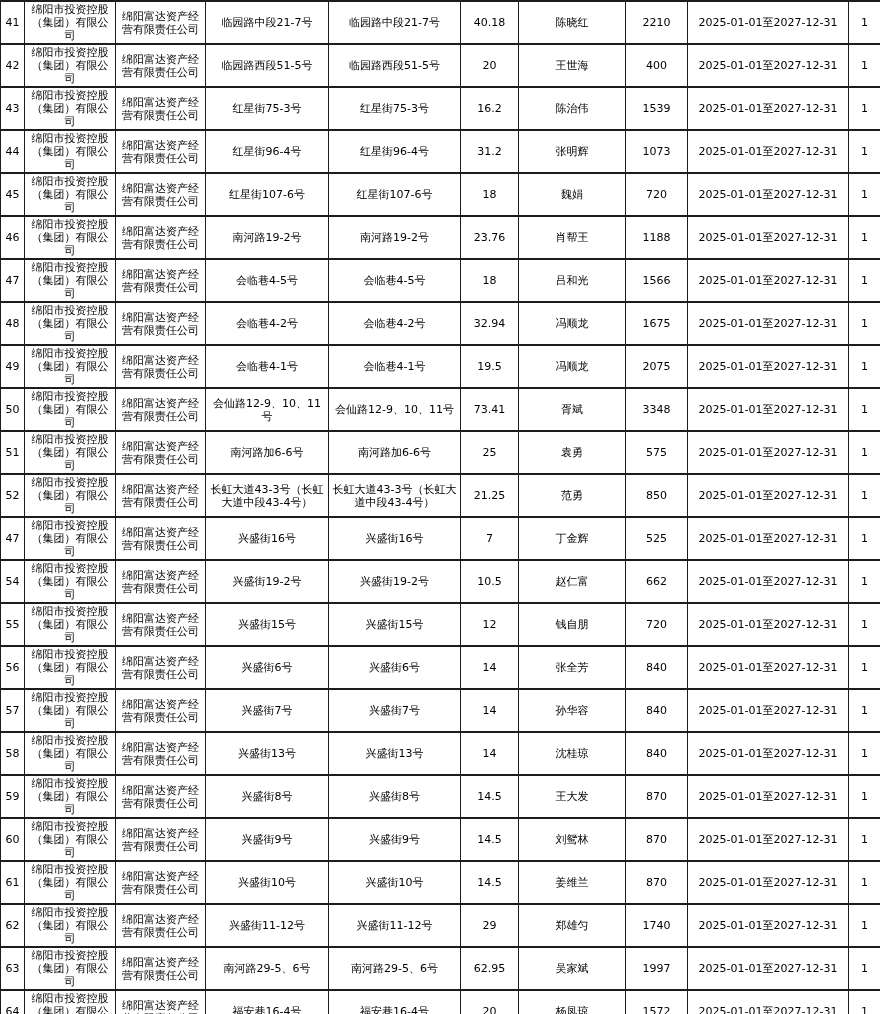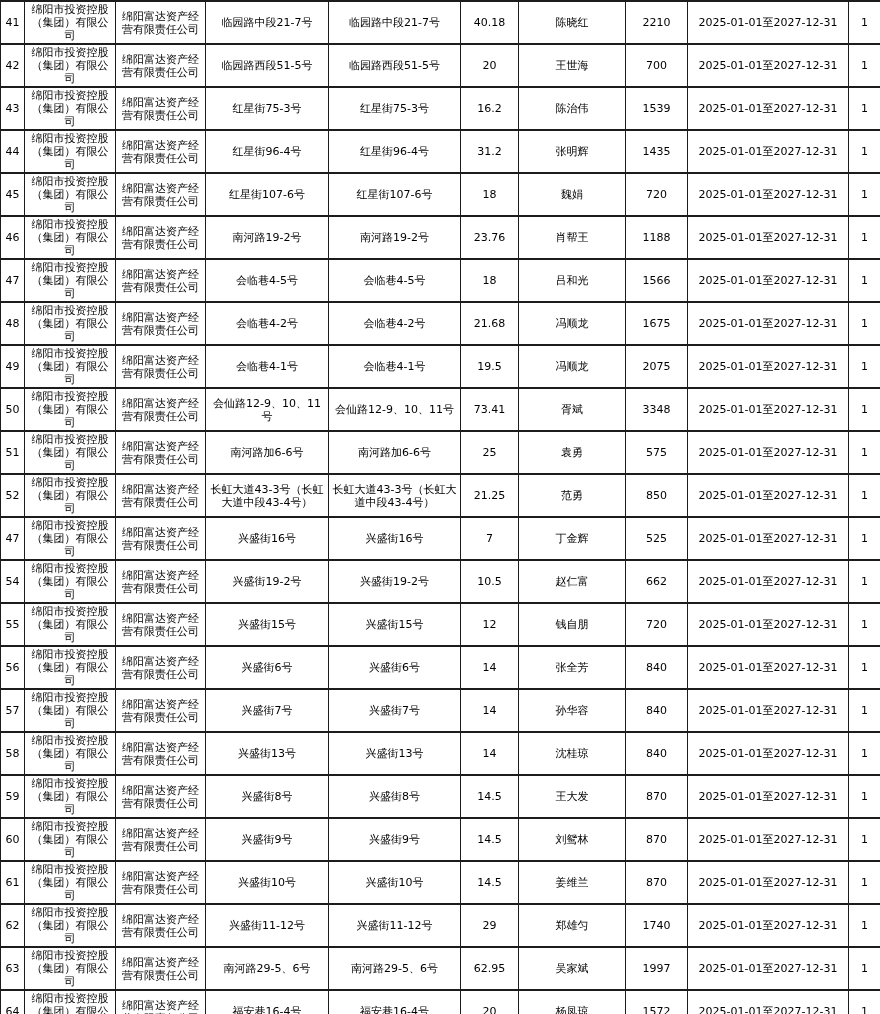--- a/index.html
+++ b/index.html
@@ -70,21 +70,21 @@
     <td class="c-count">1</td>
   </tr>
         <tr>
     <td class="c-no">42</td>
     <td class="c-owner">绵阳市投资控股（集团）有限公司</td>
     <td class="c-oper">绵阳富达资产经营有限责任公司</td>
     <td class="c-addr">临园路西段51-5号</td>
     <td class="c-addr">临园路西段51-5号</td>
     <td class="c-area">20</td>
     <td class="c-tenant">王世海</td>
-    <td class="c-rent">700</td>
+    <td class="c-rent">400</td>
     <td class="c-period">2025-01-01至2027-12-31</td>
     <td class="c-count">1</td>
   </tr>
         <tr>
     <td class="c-no">43</td>
     <td class="c-owner">绵阳市投资控股（集团）有限公司</td>
     <td class="c-oper">绵阳富达资产经营有限责任公司</td>
     <td class="c-addr">红星街75-3号</td>
     <td class="c-addr">红星街75-3号</td>
     <td class="c-area">16.2</td>
@@ -94,21 +94,21 @@
     <td class="c-count">1</td>
   </tr>
         <tr>
     <td class="c-no">44</td>
     <td class="c-owner">绵阳市投资控股（集团）有限公司</td>
     <td class="c-oper">绵阳富达资产经营有限责任公司</td>
     <td class="c-addr">红星街96-4号</td>
     <td class="c-addr">红星街96-4号</td>
     <td class="c-area">31.2</td>
     <td class="c-tenant">张明辉</td>
-    <td class="c-rent">1435</td>
+    <td class="c-rent">1073</td>
     <td class="c-period">2025-01-01至2027-12-31</td>
     <td class="c-count">1</td>
   </tr>
         <tr>
     <td class="c-no">45</td>
     <td class="c-owner">绵阳市投资控股（集团）有限公司</td>
     <td class="c-oper">绵阳富达资产经营有限责任公司</td>
     <td class="c-addr">红星街107-6号</td>
     <td class="c-addr">红星街107-6号</td>
     <td class="c-area">18</td>
@@ -140,21 +140,21 @@
     <td class="c-rent">1566</td>
     <td class="c-period">2025-01-01至2027-12-31</td>
     <td class="c-count">1</td>
   </tr>
         <tr>
     <td class="c-no">48</td>
     <td class="c-owner">绵阳市投资控股（集团）有限公司</td>
     <td class="c-oper">绵阳富达资产经营有限责任公司</td>
     <td class="c-addr">会临巷4-2号</td>
     <td class="c-addr">会临巷4-2号</td>
-    <td class="c-area">21.68</td>
+    <td class="c-area">32.94</td>
     <td class="c-tenant">冯顺龙</td>
     <td class="c-rent">1675</td>
     <td class="c-period">2025-01-01至2027-12-31</td>
     <td class="c-count">1</td>
   </tr>
         <tr>
     <td class="c-no">49</td>
     <td class="c-owner">绵阳市投资控股（集团）有限公司</td>
     <td class="c-oper">绵阳富达资产经营有限责任公司</td>
     <td class="c-addr">会临巷4-1号</td>

